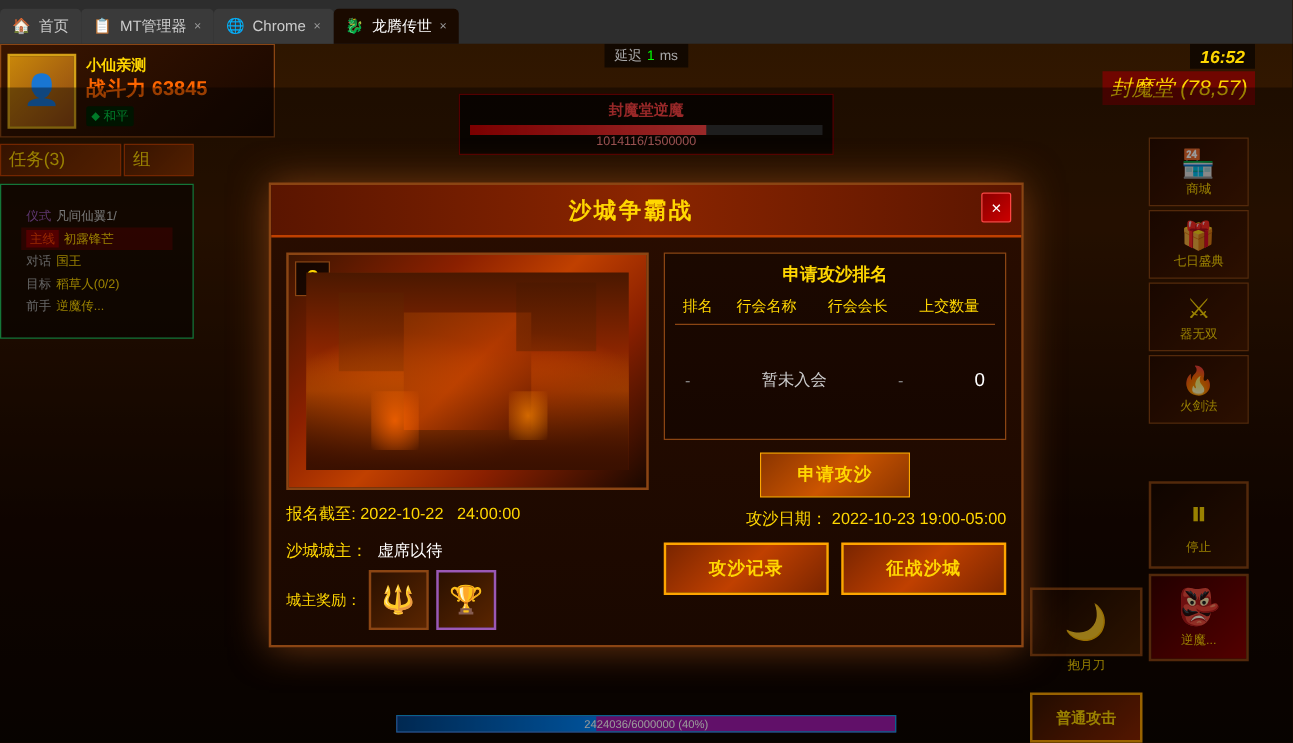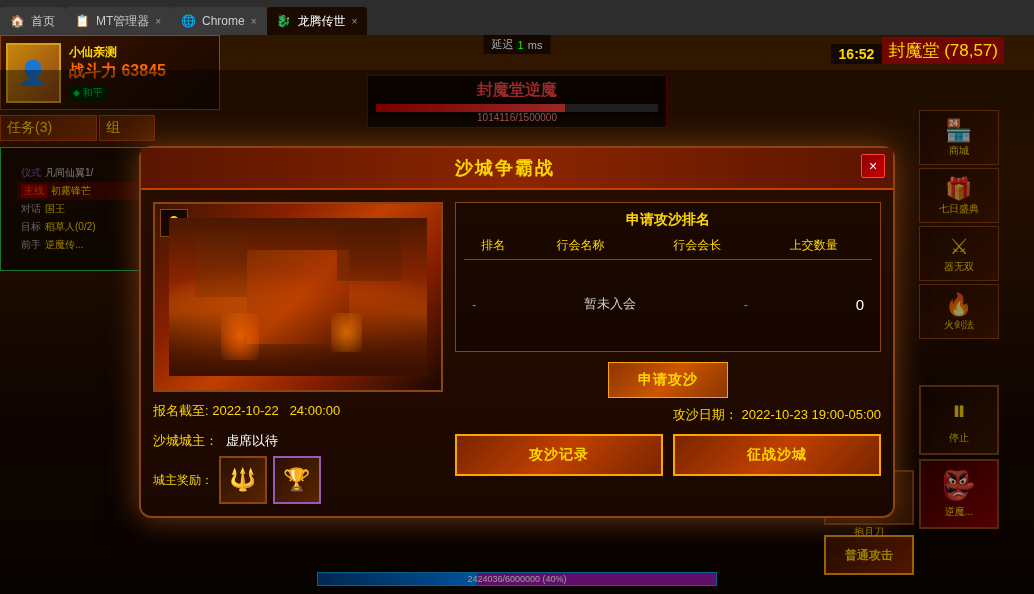--- a/index.html
+++ b/index.html
@@ -117,21 +117,21 @@
       left: 50%;
       transform: translateX(-50%);
       width: 300px;
       background: rgba(0,0,0,0.7);
       border: 1px solid #8b0000;
       padding: 4px 8px;
       text-align: center;
     }
     .boss-name {
       color: #ff4444;
-      font-size: 16px;
+      font-size: 12px;
       font-weight: bold;
     }
     .boss-hp-bar {
       height: 8px;
       background: #333;
       margin-top: 3px;
       position: relative;
     }
     .boss-hp-fill {
       height: 100%;
@@ -141,21 +141,23 @@
       color: #ff8888;
       font-size: 10px;
       text-align: center;
     }
 
     
     .top-right {
       position: absolute;
       top: 0; right: 30px;
       display: flex;
+      flex-direction: column;
       align-items: flex-end;
+      font-style: italic;
     }
     .time-display {
       color: #ffd700;
       font-size: 14px;
       font-weight: bold;
       background: rgba(0,0,0,0.6);
       padding: 2px 8px;
     }
 
     
@@ -228,24 +230,24 @@
       width: 100%; height: calc(100% - 35px);
       background: rgba(0,0,0,0.4);
       z-index: 50;
       display: flex;
       align-items: center;
       justify-content: center;
     }
 
     
     .dialog {
-      width: 756px;
+      width: 604px;
       background: linear-gradient(180deg, #2a0d00 0%, #1a0800 100%);
       border: 2px solid #8b4513;
-      border-radius: 12px;
+      border-radius: 0;
       position: relative;
       box-shadow: 0 0 30px rgba(139,69,19,0.8);
     }
     .dialog-header {
       background: linear-gradient(90deg, #5a1500 0%, #8b2500 50%, #5a1500 100%);
       border-bottom: 2px solid #c04000;
       padding: 8px 40px 8px 16px;
       text-align: center;
       position: relative;
     }
@@ -639,21 +641,21 @@
       <span class="rskill-icon">👺</span>
       <span>逆魔...</span>
     </div>
   </div>
 
   <div class="xp-bar" style="position:absolute;bottom:8px;left:50%;transform:translateX(-50%);width:400px;height:14px;background:#a21caf;border:1px solid #0ea5e9;">
     <div class="xp-fill"></div>
     <div class="xp-text">2424036/6000000 (40%)</div>
   </div>
 
-  <div style="position:absolute;bottom:19px;right:120px;display:flex;flex-direction:column;align-items:center;">
+  <div style="position:absolute;bottom:0;right:120px;display:flex;flex-direction:column;align-items:center;">
     <div style="width:90px;height:40px;background:linear-gradient(135deg,#3a1500,#8b2500);border:2px solid #ffa500;display:flex;align-items:center;justify-content:center;color:#ffd700;font-size:12px;font-weight:bold;cursor:pointer;">
       <span>普通攻击</span>
     </div>
   </div>
 
   <div style="position:absolute;bottom:55px;right:120px;text-align:center;">
     <div style="width:90px;height:55px;background:linear-gradient(135deg,#1a0800,#4a2000);border:2px solid #8b4513;display:flex;align-items:center;justify-content:center;cursor:pointer;">
       <span style="font-size:28px;">🌙</span>
     </div>
     <div style="color:#ffd700;font-size:10px;">抱月刀</div>

